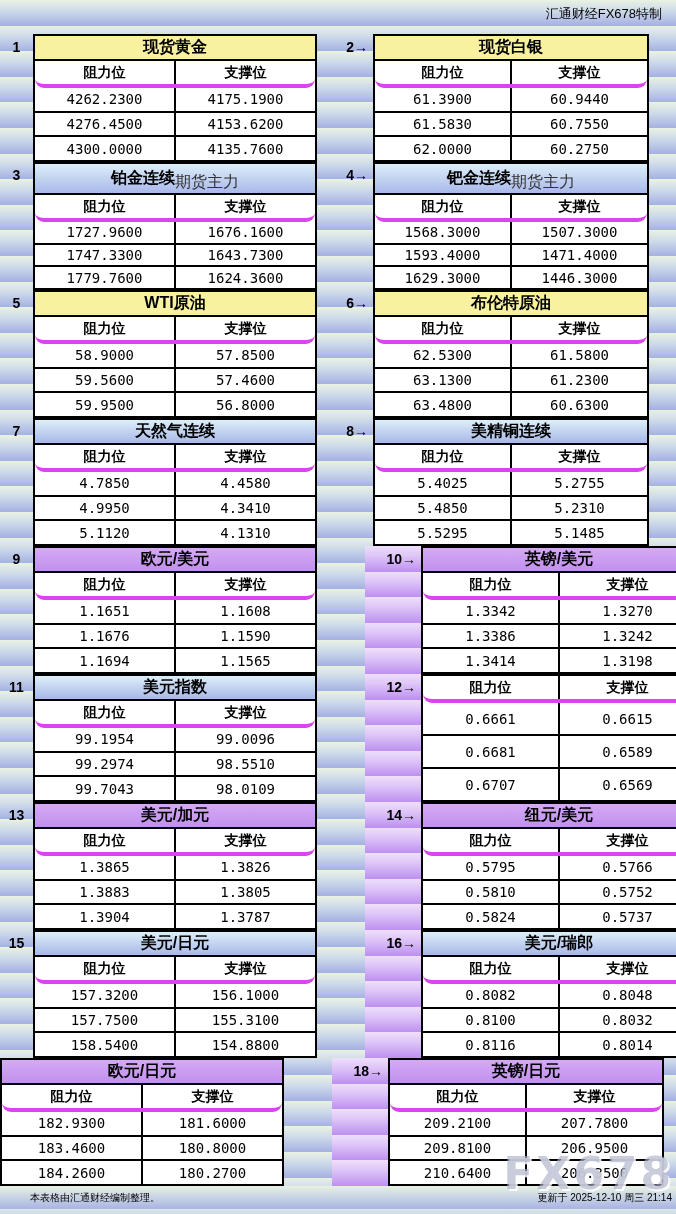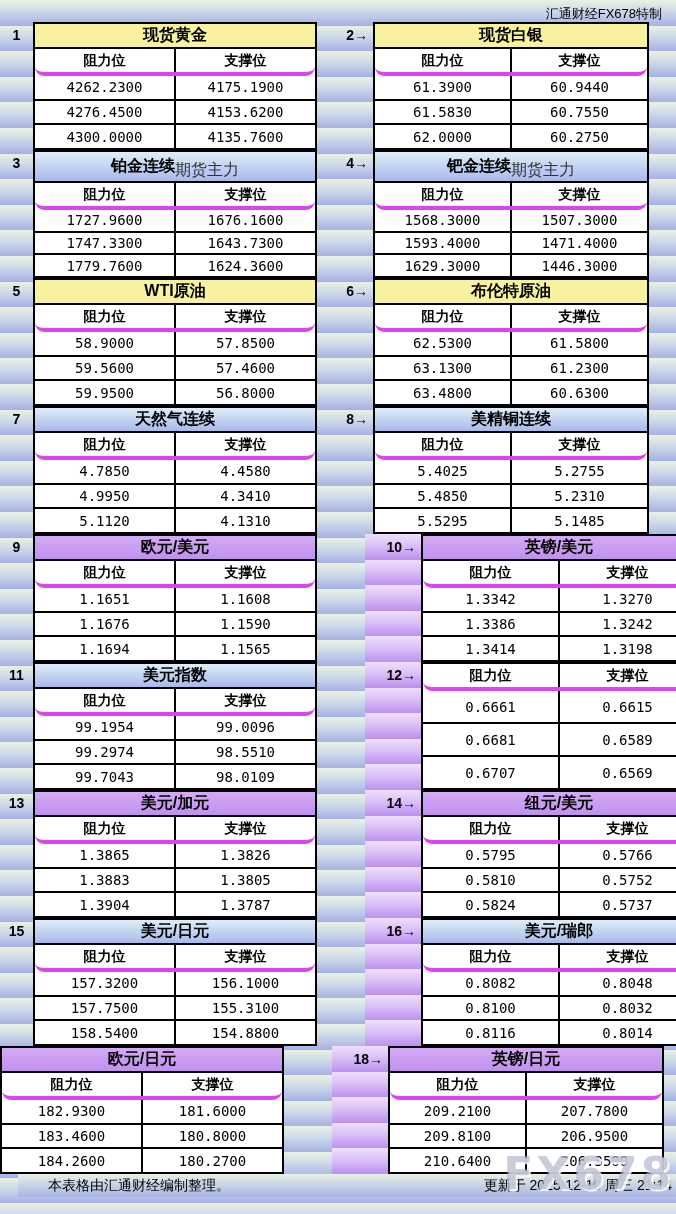--- a/index.html
+++ b/index.html
@@ -1,19 +1,19 @@
 <!DOCTYPE html>
 <html><head>
 <meta charset="utf-8">
 <style>
   html,body{margin:0;padding:0;}
   body{width:676px;height:1214px;font-family:"Liberation Sans",sans-serif;color:#000;}
   .page{position:relative;width:676px;height:1214px;overflow:hidden;
         background:repeating-linear-gradient(180deg,#e9f2e2 0px,#cfdbe9 10.5px,#a5b1e3 25.6px);}
-  .topstrip{height:22px;line-height:27px;text-align:right;padding-right:14px;font-size:13px;}
+  .topstrip{height:34px;line-height:27px;text-align:right;padding-right:14px;font-size:13px;}
   .block{display:flex;height:128px;}
   .col-num{width:33px;flex:none;text-align:center;font-weight:bold;font-size:14px;line-height:27px;}
   .gutter{width:56px;flex:none;text-align:right;padding-right:5px;box-sizing:border-box;
           font-weight:bold;font-size:14px;line-height:27px;}
   .gutter.g-purple{background:repeating-linear-gradient(180deg,#efdffb 0px,#ddc3f7 10.5px,#bd90f0 25.6px);margin-left:48px;}
   .edge{width:27px;flex:none;}
   .panel{width:284px;flex:none;display:flex;flex-direction:column;border:2px solid #000;
          background:#fff;box-sizing:border-box;}
   .panel.right{width:276px;}
   .title{flex:0 0 23px;border-bottom:2px solid #000;display:flex;align-items:center;justify-content:center;
@@ -23,22 +23,22 @@
   .t-purple{background:linear-gradient(180deg,#d4aaf4 0%,#c190ef 100%);}
   .tsuf{font-weight:normal;color:#333;margin-top:8px;}
   .hrow{flex:0 0 23px;border-bottom:4px solid #d946ef;display:flex;border-radius:9px;}
   .drow{flex:1;display:flex;border-bottom:2px solid #000;}
   .drow:last-child{border-bottom:none;}
   .cell{flex:1;display:flex;align-items:center;justify-content:center;overflow:hidden;}
   .hcell{font-weight:bold;font-size:14px;}
   .num{font-size:14px;font-family:"DejaVu Sans Mono",monospace;}
   .divl{border-left:2px solid #000;}
   .footer{height:23px;display:flex;align-items:center;justify-content:space-between;
-          padding:0 4px 0 30px;box-sizing:border-box;font-size:14px;
-          background:linear-gradient(180deg,#e7f1e4 0%,#a8b4e4 100%);margin-left:18px;}
+          padding:0 4px 0 30px;box-sizing:border-box;font-size:10px;
+          background:linear-gradient(180deg,#e7f1e4 0%,#a8b4e4 100%);}
   .watermark{position:absolute;right:2px;bottom:15px;font-size:44px;font-weight:bold;
              font-family:"DejaVu Sans",sans-serif;color:rgba(170,176,200,0.65);
              letter-spacing:3px;text-shadow:2px 2px 0 rgba(255,255,255,0.85);pointer-events:none;text-align:right;}
 </style>
 </head>
 <body>
 
 <div class="page">
 
   <div class="topstrip">

